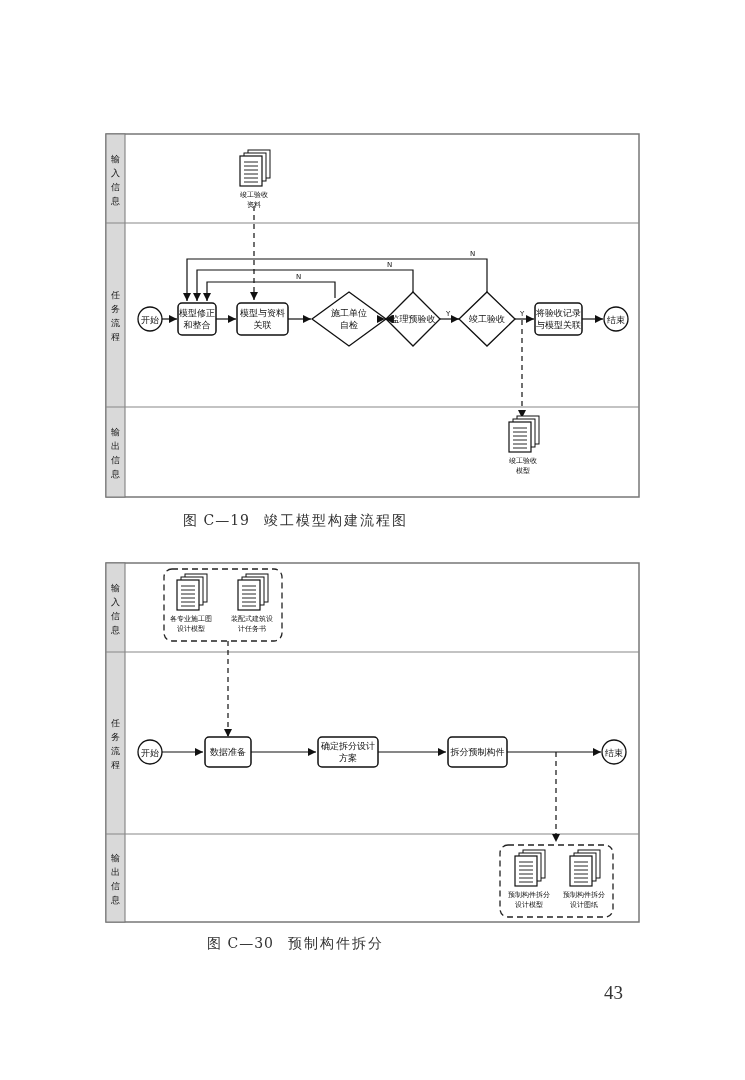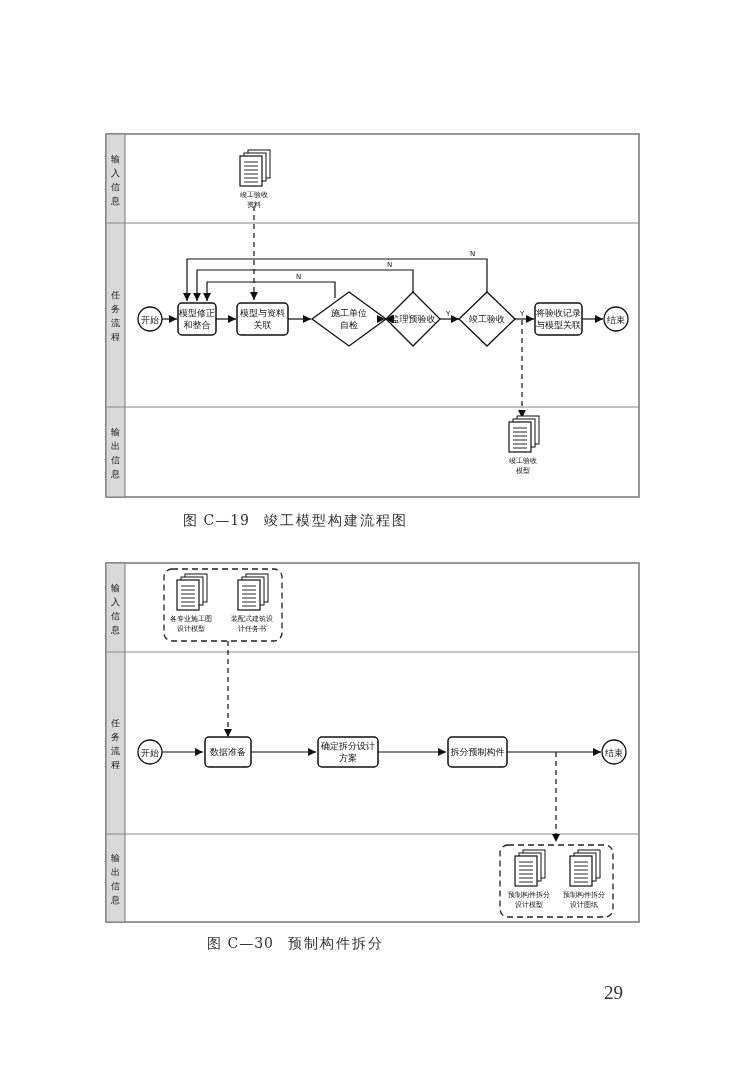--- a/index.html
+++ b/index.html
@@ -252,13 +252,13 @@
       </g>
   </g>
 </svg>
 
 <div class="caption" style="top:512px;">
   <span class="num">图 C—19</span><span>竣工模型构建流程图</span>
 </div>
 <div class="caption" style="top:935px;">
   <span class="num">图 C—30</span><span>预制构件拆分</span>
 </div>
-<div class="pagenum">29</div>
+<div class="pagenum">43</div>
 
 </body></html>

